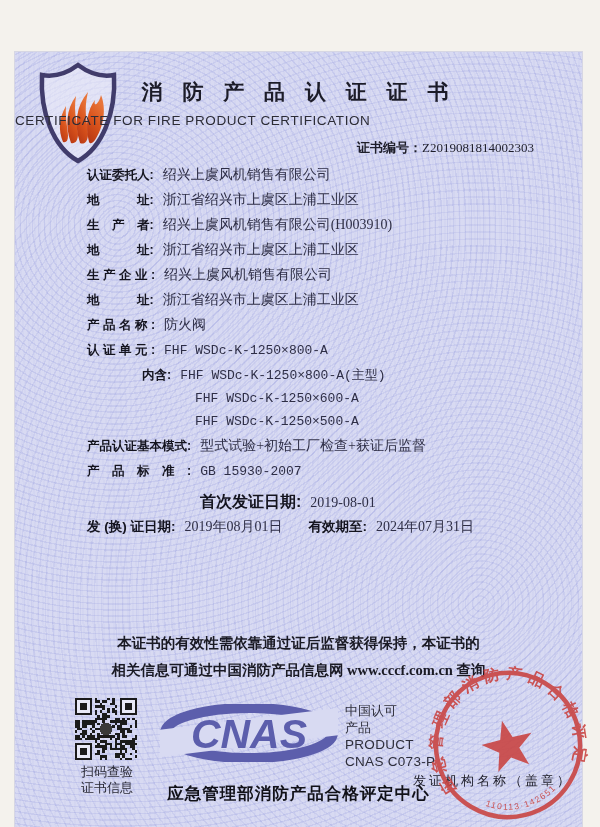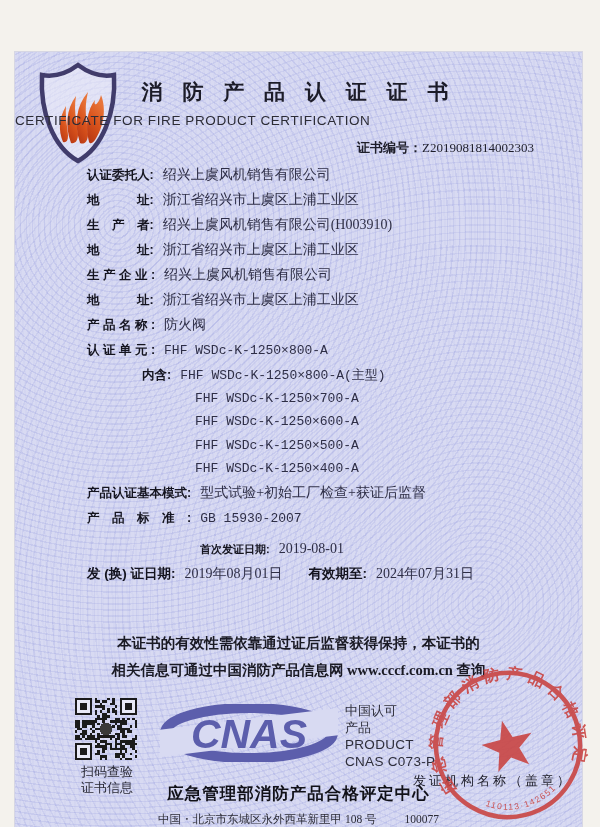--- a/index.html
+++ b/index.html
@@ -143,35 +143,33 @@
     <div class="row">
       <span class="lbl">产 品 名 称 :</span><span class="val">防火阀</span>
     </div>
 
     <div class="row row-unit">
       <span class="lbl">认 证 单 元 :</span><span class="val mono">FHF WSDc-K-1250×800-A</span>
     </div>
     <div class="row row-contains">
       <span class="lbl">内含:</span><span class="val mono">FHF WSDc-K-1250×800-A(主型)</span>
     </div>
-    <div class="row row-model"><span class="val mono" style="margin-left:0">FHF WSDc-K-1250×700-A</span></div>
     <div class="row row-model"><span class="val mono" style="margin-left:0">FHF WSDc-K-1250×600-A</span></div>
     <div class="row row-model"><span class="val mono" style="margin-left:0">FHF WSDc-K-1250×500-A</span></div>
-    <div class="row row-model"><span class="val mono" style="margin-left:0">FHF WSDc-K-1250×400-A</span></div>
 
     <div class="row">
       <span class="lbl">产品认证基本模式:</span><span class="val">型式试验+初始工厂检查+获证后监督</span>
     </div>
     <div class="row">
       <span class="lbl">产　品　标　准　:</span><span class="val mono">GB 15930-2007</span>
     </div>
 
 
     <div class="row row-dates1">
-      <span class="lbl" style="font-size:11px">首次发证日期:</span><span class="val">2019-08-01</span>
+      <span class="lbl" style="font-size:16px">首次发证日期:</span><span class="val">2019-08-01</span>
     </div>
     <div class="row">
       <span class="lbl" style="font-size:13.5px">发 (换) 证日期:</span><span class="val">2019年08月01日</span><span class="gap"></span><span class="lbl" style="font-size:13.5px">有效期至:</span><span class="val">2024年07月31日</span>
     </div>
   </div>
 
   <div class="notice">
     <div>本证书的有效性需依靠通过证后监督获得保持，本证书的</div>
     <div>相关信息可通过中国消防产品信息网 www.cccf.com.cn 查询</div>
   </div>
@@ -424,17 +422,14 @@
     <polygon points="0,-25 6.4,-6.7 25.7,-6.3 10.3,5.3 15.9,23.8 0,12.8 -15.9,23.8 -10.3,5.3 -25.7,-6.3 -6.4,-6.7" fill="#c9403d"></polygon>
     <text font-size="15.5" letter-spacing="6" fill="#c9403d" font-weight="bold" font-family="Liberation Serif, serif">
       <textPath href="#stamp-arc" startOffset="6">应急管理部消防产品合格评定中心</textPath>
     </text>
     <text font-size="8.5" letter-spacing="1.5" fill="#c9403d" text-anchor="middle" font-family="Liberation Sans, sans-serif">
       <textPath href="#stamp-code-arc" startOffset="50%">110113·142651</textPath>
     </text>
   </svg>
 
   <div class="org-name">应急管理部消防产品合格评定中心</div>
-  <div class="address">
-    <span>中国・北京市东城区永外西革新里甲 108 号</span><span class="post">100077</span>
-  </div>
 
 </div>
 
 </body></html>

